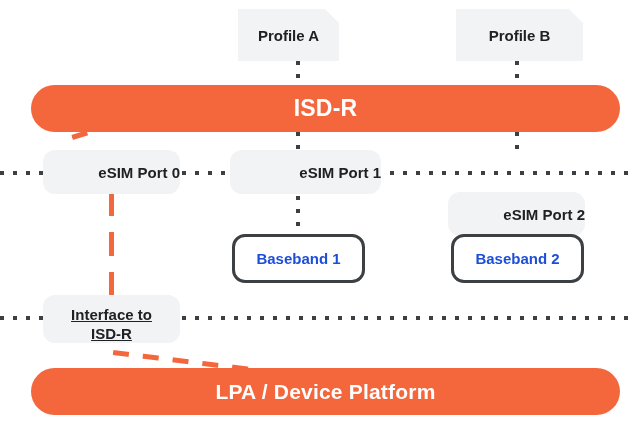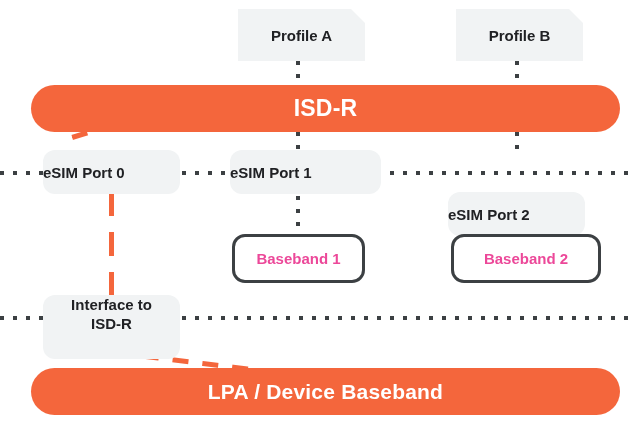--- a/index.html
+++ b/index.html
@@ -48,21 +48,21 @@
     color: #ffffff;
     font-weight: bold;
     letter-spacing: 0.2px;
   }
 
   
   .chip {
     position: absolute;
     display: flex;
     align-items: center;
-    justify-content: flex-start;
+    justify-content: flex-end;
     text-align: center;
     background: #f1f3f4;
     border-radius: 12px;
     color: #202124;
     font-weight: bold;
     font-size: 15px;
     line-height: 19px;
     z-index: 3;
   }
 
@@ -82,21 +82,21 @@
 
   
   .outline-box {
     position: absolute;
     display: flex;
     align-items: center;
     justify-content: center;
     background: #ffffff;
     border: 3px solid #3c4043;
     border-radius: 13px;
-    color: #ec4899;
+    color: #1d4ed8;
     font-weight: bold;
     font-size: 15px;
     box-sizing: border-box;
     z-index: 3;
   }
 
   
   .dash-line {
     position: absolute;
     transform-origin: 0 50%;
@@ -113,21 +113,21 @@
     background-size: 5px 40px;
     background-repeat: repeat-y;
     z-index: 2;
   }
 </style>
 </head>
 <body>
 
 <div id="diagram">
 
-  <div class="profile-card" style="left:238px; top:9px; width:127px; height:52px;">
+  <div class="profile-card" style="left:238px; top:9px; width:101px; height:52px;">
     <span>Profile A</span>
   </div>
 
   <div class="profile-card" style="left:456px; top:9px; width:127px; height:52px;justify-content:center;">
     <span>Profile B</span>
   </div>
 
   <div class="v-dots" style="left:296px; top:61px; height:26px;"></div>
   <div class="v-dots" style="left:515px; top:61px; height:26px;"></div>
 
@@ -156,30 +156,30 @@
 
   <div class="v-dots" style="left:296px; top:196px; height:38px;"></div>
   <div class="v-dots" style="left:515px; top:196px; height:38px;"></div>
 
   <div class="dash-v" style="left:109px; top:192px; height:118px;"></div>
 
   <div class="outline-box" style="left:232px; top:234px; width:133px; height:49px;">
     <span>Baseband 1</span>
   </div>
 
-  <div class="outline-box" style="left:451px; top:234px; width:150px; height:49px;">
+  <div class="outline-box" style="left:451px; top:234px; width:133px; height:49px;">
     <span>Baseband 2</span>
   </div>
 
   <div class="h-rail" style="top:316px;"></div>
 
-  <div class="chip" style="left:43px; top:295px; width:137px; height:64px; flex-direction:column;">
+  <div class="chip" style="left:43px; top:295px; width:137px; height:48px; flex-direction:column;text-decoration:underline;">
     <span>Interface to</span>
     <span>ISD-R</span>
   </div>
 
   <div class="dash-line" style="left:113px; top:350px; width:228px; transform: rotate(7deg);"></div>
 
   <div class="pill-bar" style="left:31px; top:368px; width:589px; height:47px; background:#f4663c; font-size:21px;">
-    <span>LPA / Device Baseband</span>
+    <span>LPA / Device Platform</span>
   </div>
 
 </div>
 
 </body></html>

